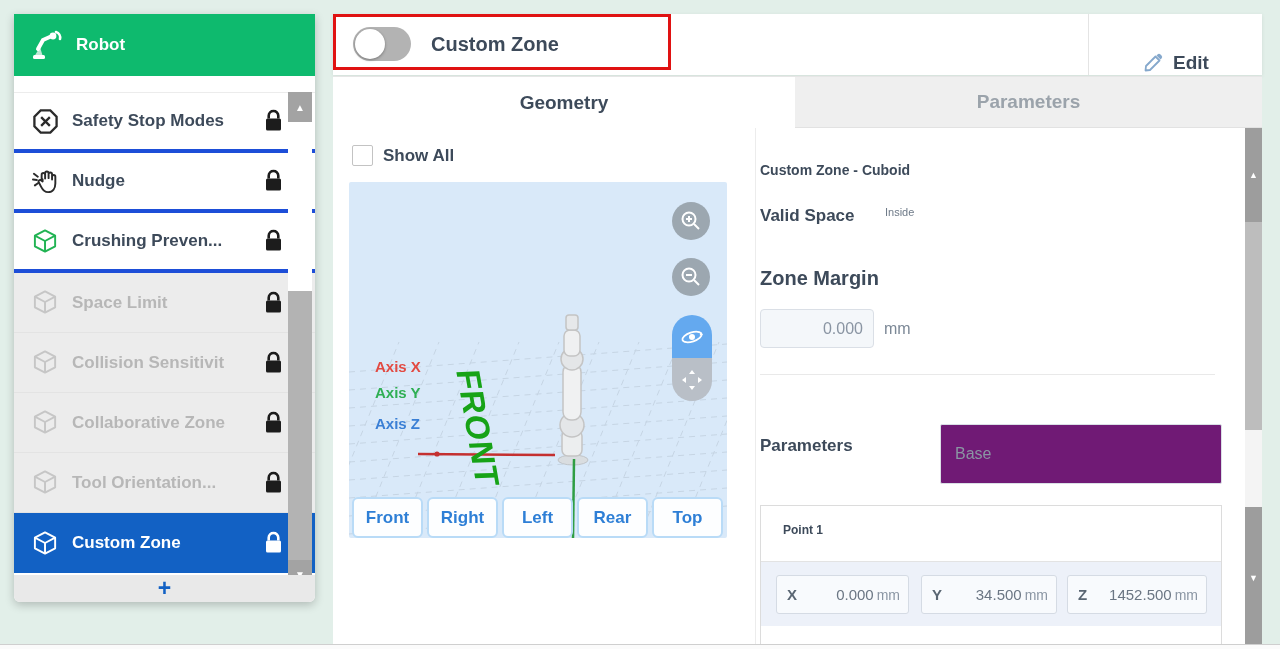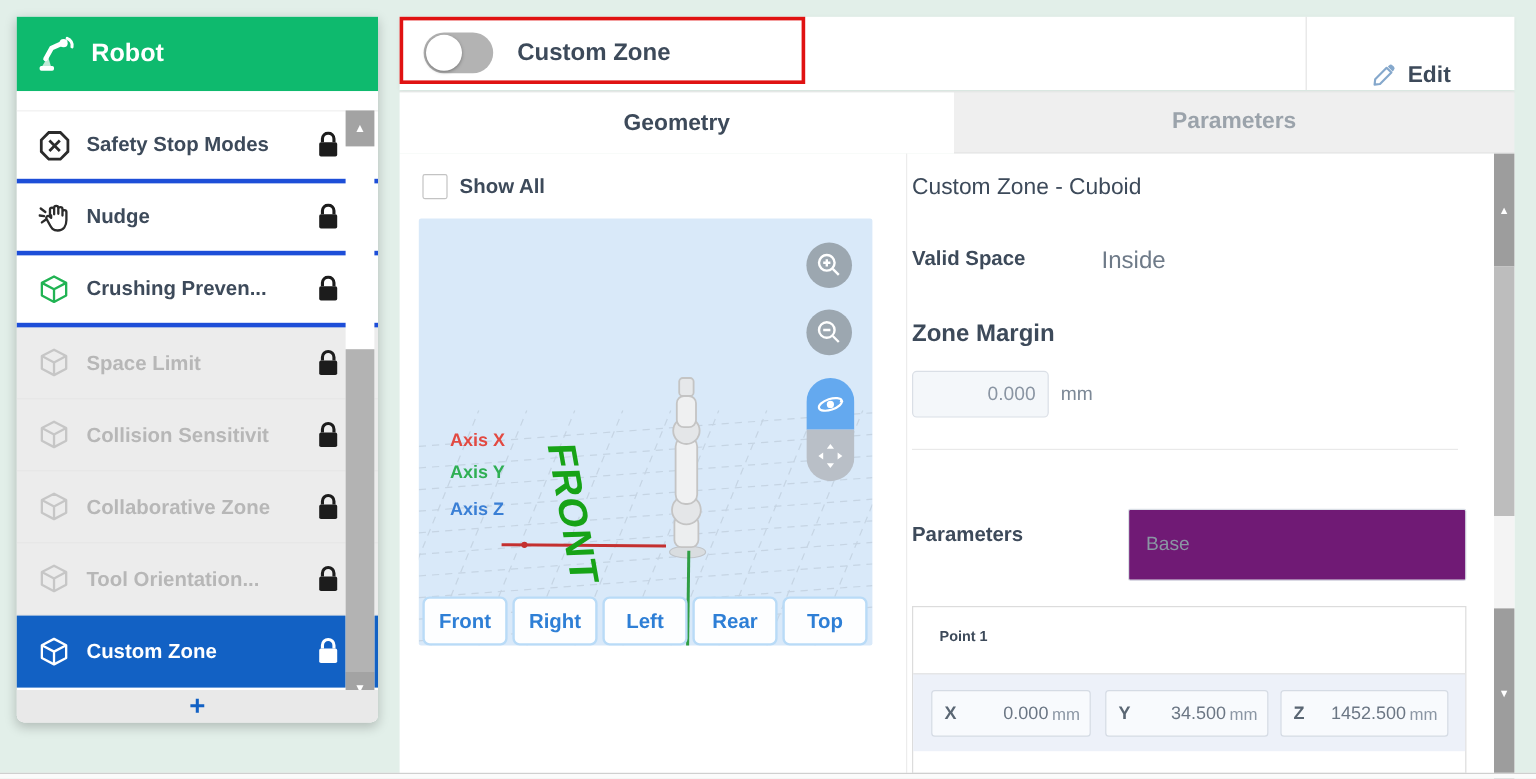--- a/index.html
+++ b/index.html
@@ -6,21 +6,21 @@
   html,body { width:1280px; height:649px; }
   body {
     position:relative; background:#e2efe9;
     font-family:"Liberation Sans","DejaVu Sans",sans-serif;
     color:#3d4a5a; overflow:hidden;
   }
   
   .sidebar { position:absolute; left:14px; top:14px; width:301px; height:588px;
     background:#fff; box-shadow:0 3px 10px rgba(0,0,0,.22); border-radius:0 0 6px 6px; }
   .sb-header { height:62px; background:#0eba6e; display:flex; align-items:center; gap:12px;
-    padding-left:16px; color:#fff; font-size:21px; font-weight:700; }
+    padding-left:16px; color:#fff; font-size:17px; font-weight:700; }
   .sb-sliver { height:17px; border-bottom:1px solid #ececec; background:#fff; }
   .sb-row { height:60px; display:flex; align-items:center; padding-left:18px;
     position:relative; font-size:17px; font-weight:700; border-bottom:4px solid #1d4ed8; background:#fff; cursor:pointer; }
   .sb-row .sb-icon { width:27px; height:27px; margin-right:13px; flex:0 0 auto; color:#2b2b2b; }
   .sb-row .sb-lock { position:absolute; right:32px; top:50%; transform:translateY(-50%); width:19px; height:23px; color:#1c1c1c; }
   .sb-row.disabled { background:#ececec; color:#b7b7b7; border-bottom:1px solid #e3e3e3; }
   .sb-row.disabled .sb-icon { color:#c6c6c6; }
   .sb-row.green-cube .sb-icon { color:#21b353; }
   .sb-row.selected { background:#1261c4; color:#fff; border-bottom:none; }
   .sb-row.selected .sb-icon, .sb-row.selected .sb-lock { color:#fff; }
@@ -65,23 +65,23 @@
   .vbtn-row { position:absolute; left:3px; bottom:0px; display:flex; gap:4px; }
   .vbtn { width:71px; height:41px; background:#fdfeff; border:2px solid #b9dbf7; border-radius:6px;
     color:#2e7fd6; font-size:17px; font-weight:700; display:flex; align-items:center; justify-content:center; cursor:pointer; }
   .zoom-btn { position:absolute; width:38px; height:38px; border-radius:50%; background:rgba(140,150,158,.8);
     display:flex; align-items:center; justify-content:center; cursor:pointer; }
   .zoom-in { right:17px; top:20px; } .zoom-out { right:17px; top:76px; }
   .pill { position:absolute; right:15px; top:133px; width:40px; height:86px; border-radius:20px; overflow:hidden; }
   .pill .half { width:40px; height:43px; display:flex; align-items:center; justify-content:center; cursor:pointer; }
   .pill .rot { background:#64a9ef; } .pill .pan { background:#b9bfc7; }
   
-  .prop-title { position:absolute; left:427px; top:18px; font-size:19px; font-weight:400; }
+  .prop-title { position:absolute; left:427px; top:34px; font-size:14px; font-weight:700; }
   .vs-label { position:absolute; left:427px; top:78px; font-size:17px; font-weight:700; }
-  .vs-value { position:absolute; left:552px; top:78px; font-size:20px; color:#6e7a88;margin-left:33px; }
+  .vs-value { position:absolute; left:552px; top:78px; font-size:11px; color:#6e7a88; }
   .zm-label { position:absolute; left:427px; top:139px; font-size:20px; font-weight:700; }
   .zm-input { position:absolute; left:427px; top:181px; width:114px; height:39px; background:#f4f7fa;
     border:1px solid #dadfe6; border-radius:4px; display:flex; align-items:center; justify-content:flex-end;
     padding-right:10px; font-size:16px; color:#8a95a3; cursor:text; }
   .zm-unit { position:absolute; left:551px; top:181px; height:39px; display:flex; align-items:center;
     font-size:16px; color:#7c8896; }
   .hdiv { position:absolute; left:427px; top:246px; width:455px; height:1px; background:#e9e9e9; }
   .coord-label { position:absolute; left:427px; top:308px; font-size:17px; font-weight:700; }
   .coord-select { position:absolute; left:607px; top:296px; width:282px; height:60px; background:#701a75;
     border:1px solid #dadfe6; border-radius:2px; display:flex; align-items:center; padding-left:14px;

